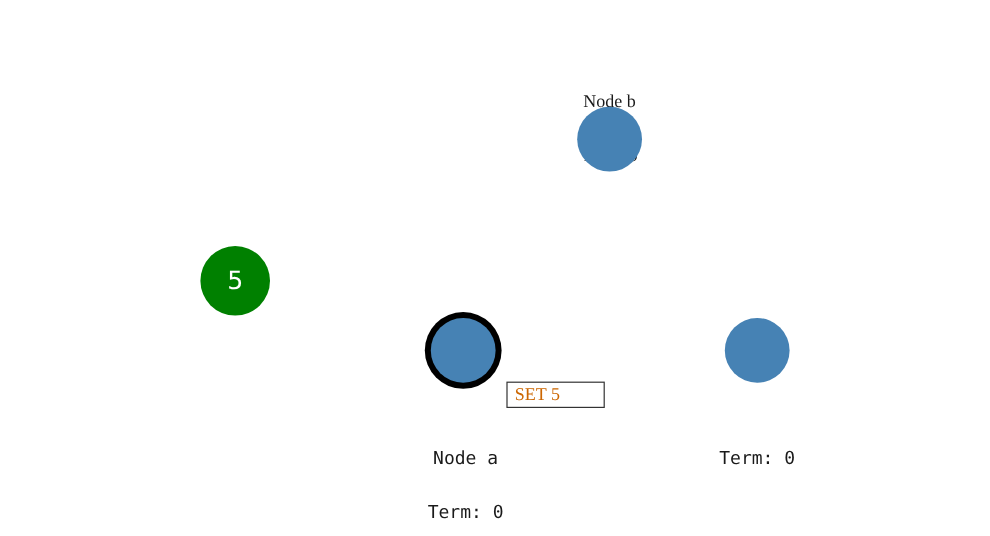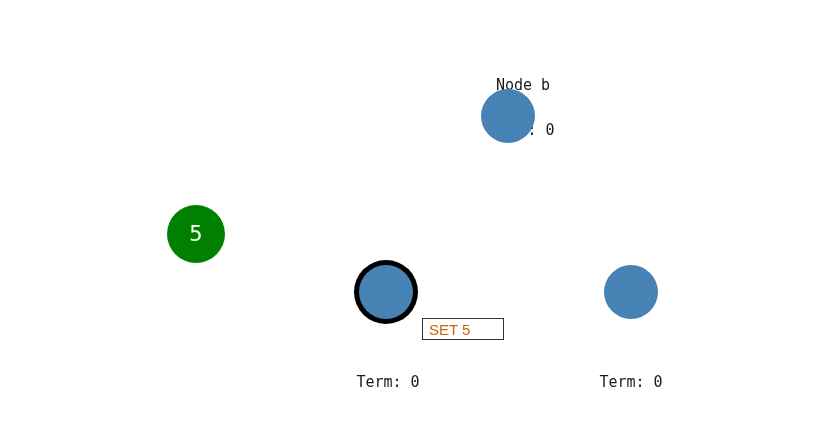--- a/index.html
+++ b/index.html
@@ -60,41 +60,42 @@
     line-height: 21px;
   }
 
   
   .cmd-box {
     position: absolute;
     box-sizing: border-box;
     background: #ffffff;
     display: flex;
     align-items: center;
-    font-family: Liberation Sans, sans-serif;
+    font-family: Liberation Serif, serif;
     font-size: 15px;
     line-height: 15px;
     white-space: pre;
     padding-left: 6px;
   }
 </style>
 </head>
 <body>
 
 <div id="stage">
 
-  <div class="node-label" style="left:423px; top:48px; width:200px;">
+  <div class="node-label" style="left:408px; top:48px; width:200px;font-family:Liberation Serif, serif;">
     <span class="lbl-line">Node b</span>
     <span class="lbl-line">Term: 0</span>
   </div>
   <div class="node node-body" style="left:481px; top:89px; width:54px; height:54px; background:#4682b4;"></div>
 
   <div class="node" style="left:354px; top:260px; width:64px; height:64px; background:#000000;"></div>
   <div class="node node-body" style="left:359px; top:265px; width:54px; height:54px; background:#4682b4;"></div>
   <div class="node-label" style="left:288px; top:345px; width:200px;">
+    <span class="lbl-line">Node a</span>
     <span class="lbl-line">Term: 0</span>
   </div>
 
   <div class="node node-body" style="left:604px; top:265px; width:54px; height:54px; background:#4682b4;"></div>
   <div class="node-label" style="left:531px; top:345px; width:200px;">
     <span class="lbl-line">Term: 0</span>
   </div>
 
   <div class="msg-token" style="left:167px; top:205px; width:58px; height:58px; background:#008000;">
     <span>5</span>

